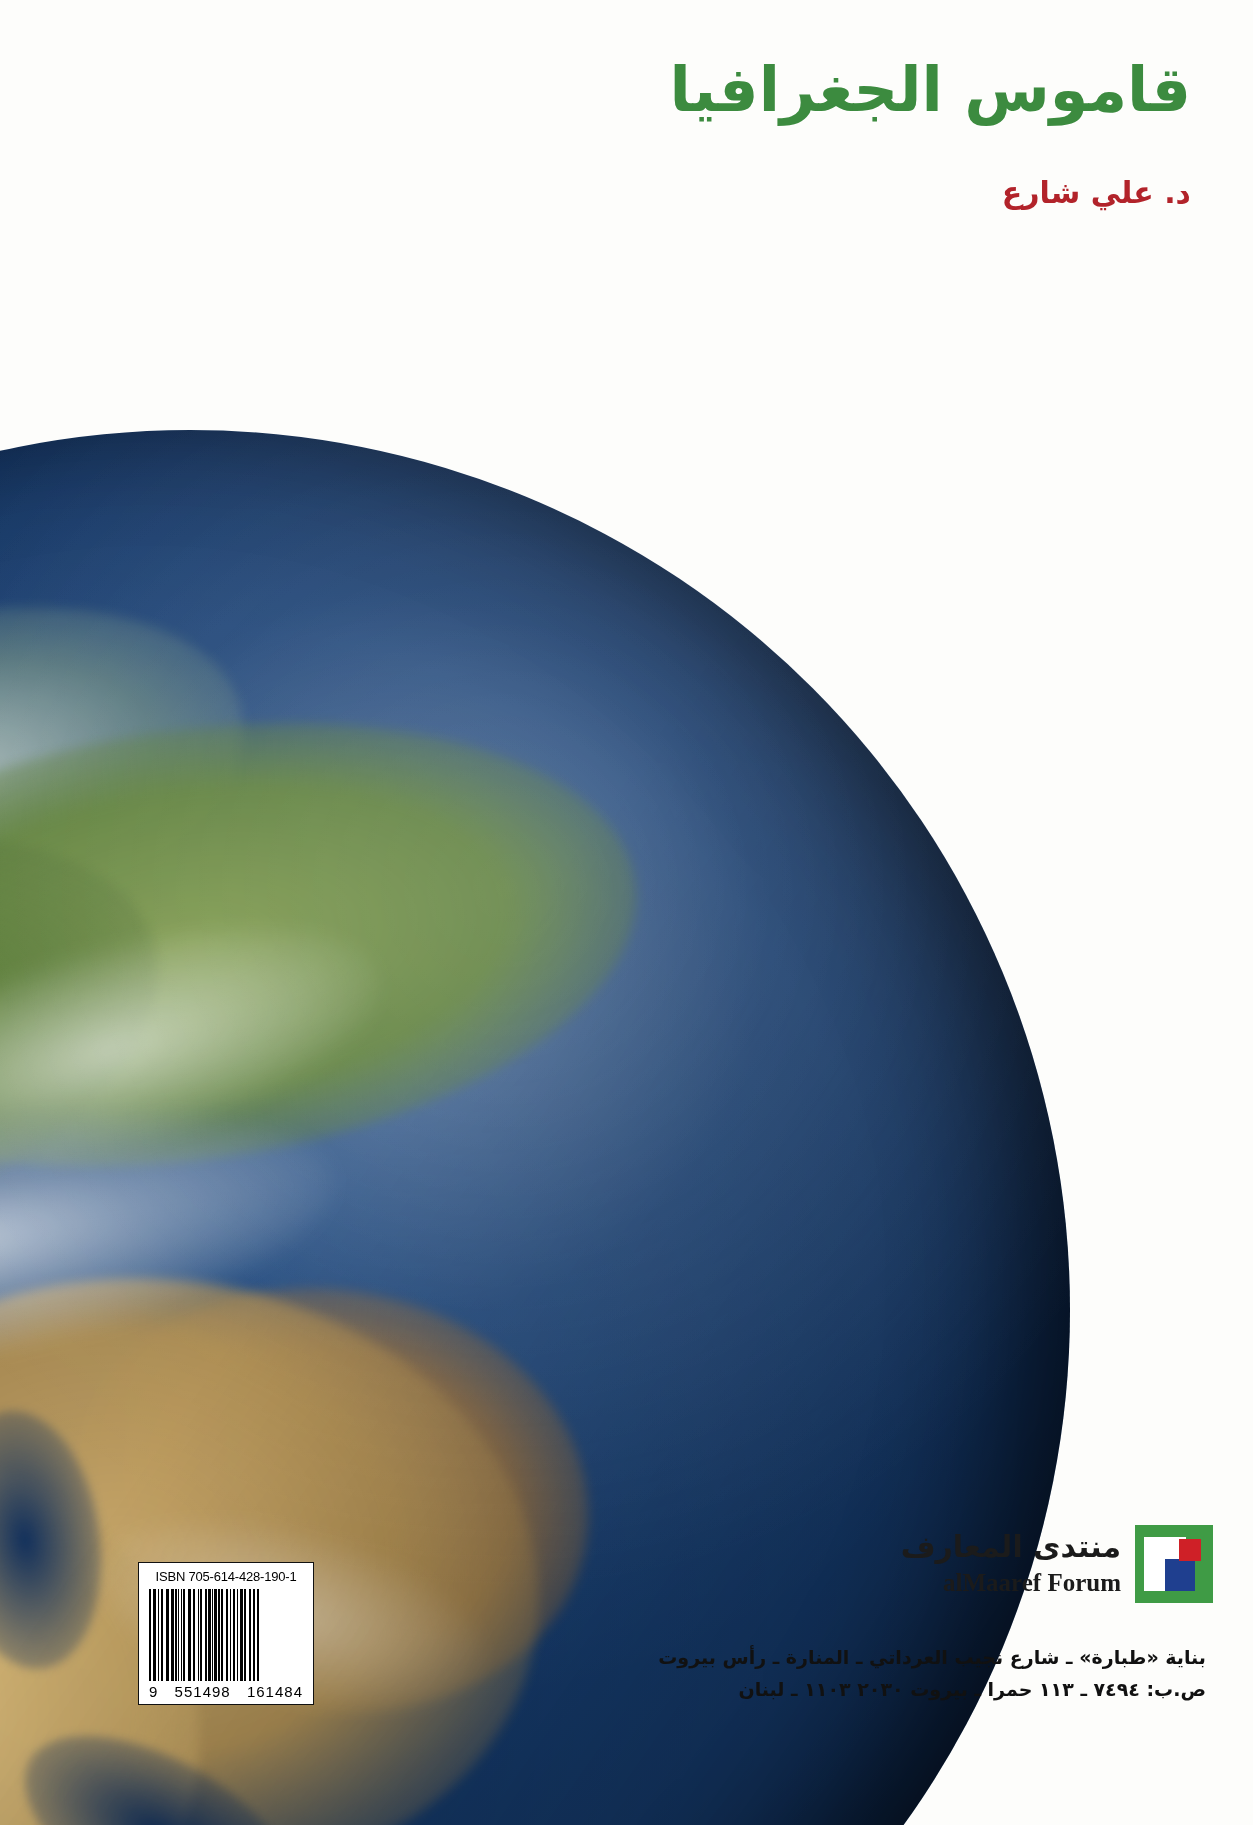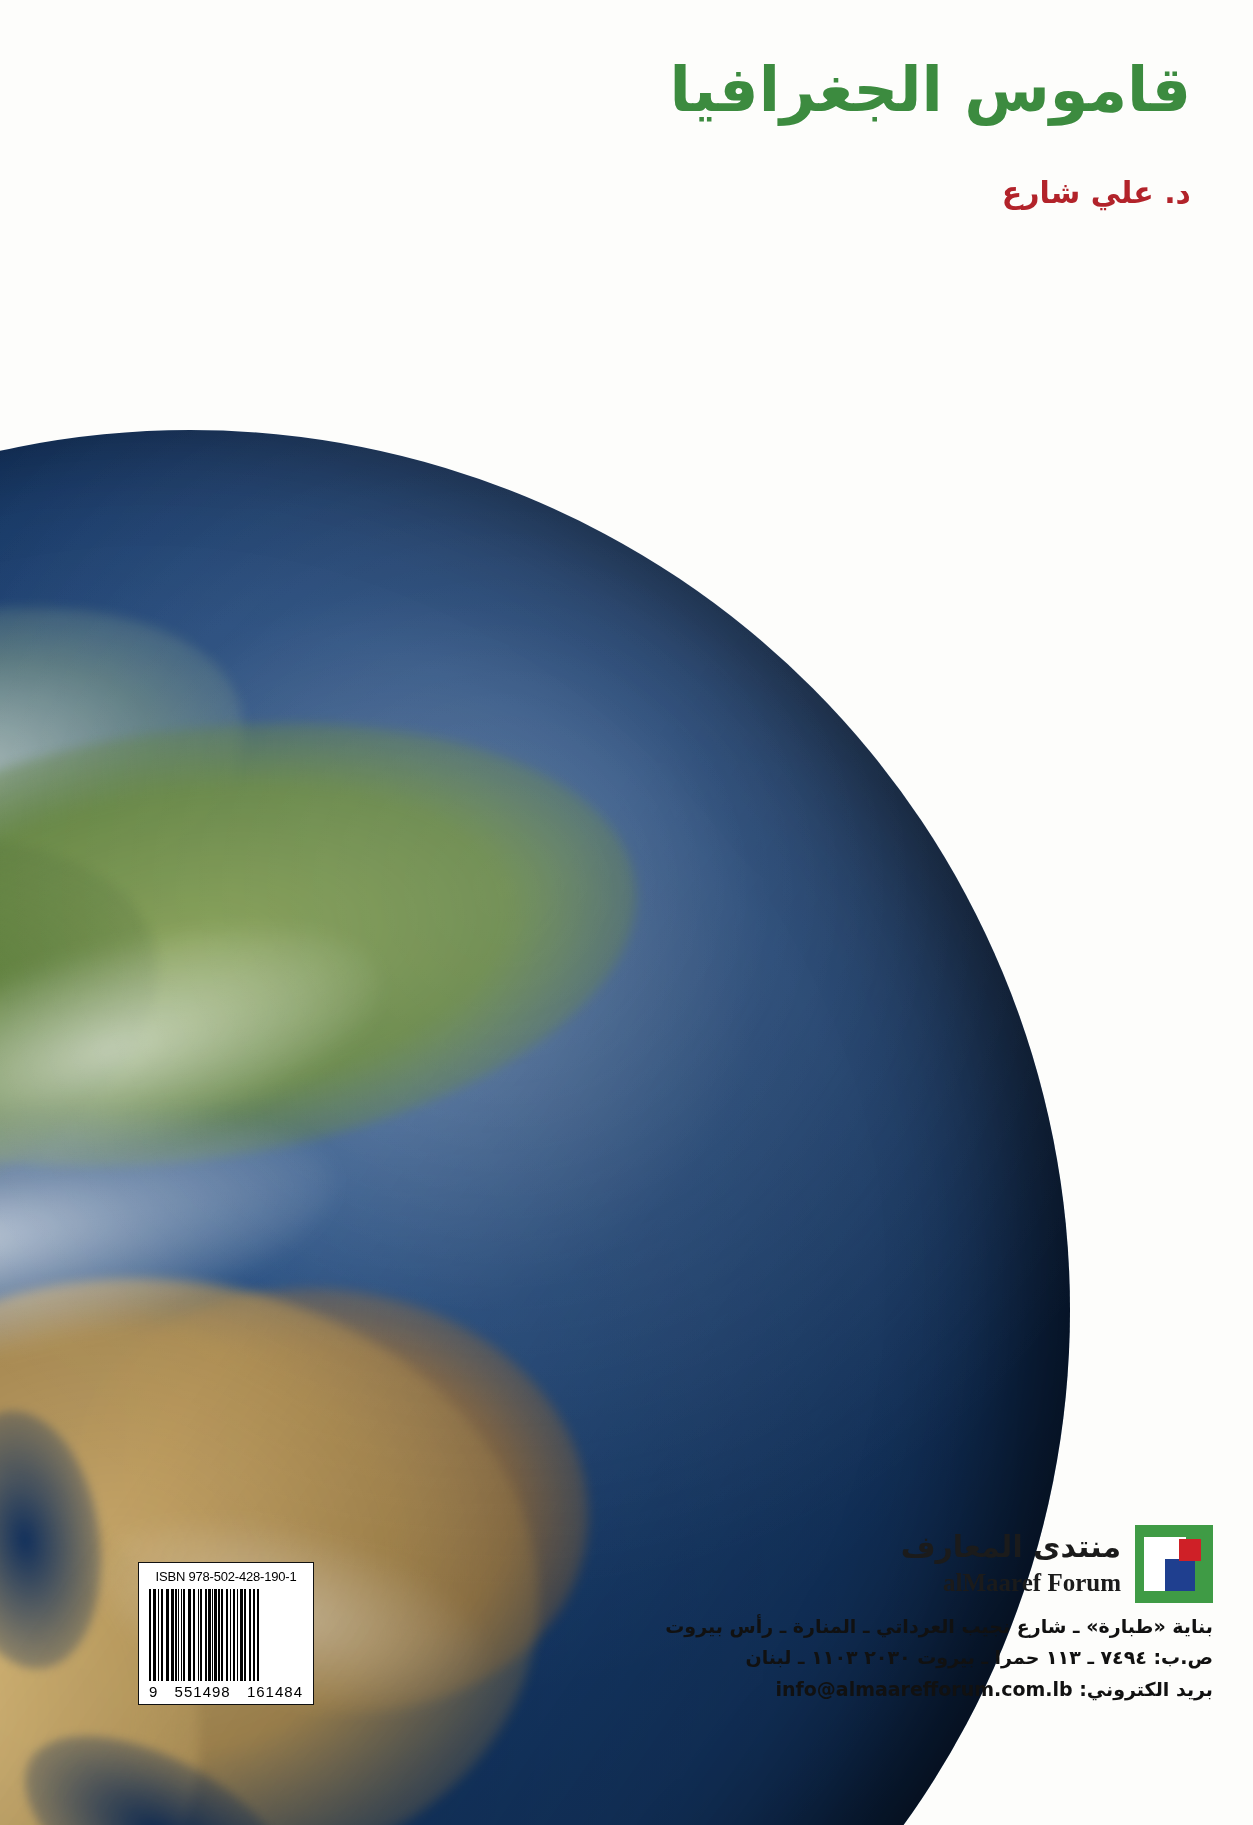--- a/index.html
+++ b/index.html
@@ -197,21 +197,21 @@
     position: absolute; left: 30px; top: 34px; width: 30px; height: 32px;
     background: #1f3f8f;
   }
   .pub-logo .sq-red {
     position: absolute; left: 44px; top: 14px; width: 22px; height: 22px;
     background: #cf2027;
   }
 
   .address {
     position: absolute;
-    right: 40px;
+    right: 47px;
     bottom: 120px;
     width: 700px;
     text-align: right;
     font-size: 19px;
     line-height: 1.65;
     color: #111;
     font-weight: 600;
   }
   .address .line { white-space: nowrap; }
 
@@ -299,25 +299,24 @@
       </div>
       <div class="pub-names">
         <div class="pub-ar">منتدى المعارف</div>
         <div class="pub-en">alMaaref Forum</div>
       </div>
     </div>
 
     <div class="address">
       <div class="line">بناية «طبارة» ـ شارع نجيب العرداتي ـ المنارة ـ رأس بيروت</div>
       <div class="line">ص.ب: ٧٤٩٤ ـ ١١٣ حمرا ـ بيروت ٢٠٣٠ ١١٠٣ ـ لبنان</div>
-      <div class="line">بريد الكتروني: info@almaarefforum.com.lb</div>
     </div>
 
     <div class="barcode-box">
-      <div class="isbn-text">ISBN 978-502-428-190-1</div>
+      <div class="isbn-text">ISBN 705-614-428-190-1</div>
       <div class="bars">
           <i style="width:2px"></i>
           <i style="width:2px;background:transparent"></i>
           <i style="width:2px"></i>
           <i style="width:1px"></i>
           <i style="width:2px;background:transparent"></i>
           <i style="width:1px"></i>
           <i style="width:2px;background:transparent"></i>
           <i style="width:2px"></i>
           <i style="width:3px;background:transparent"></i>

